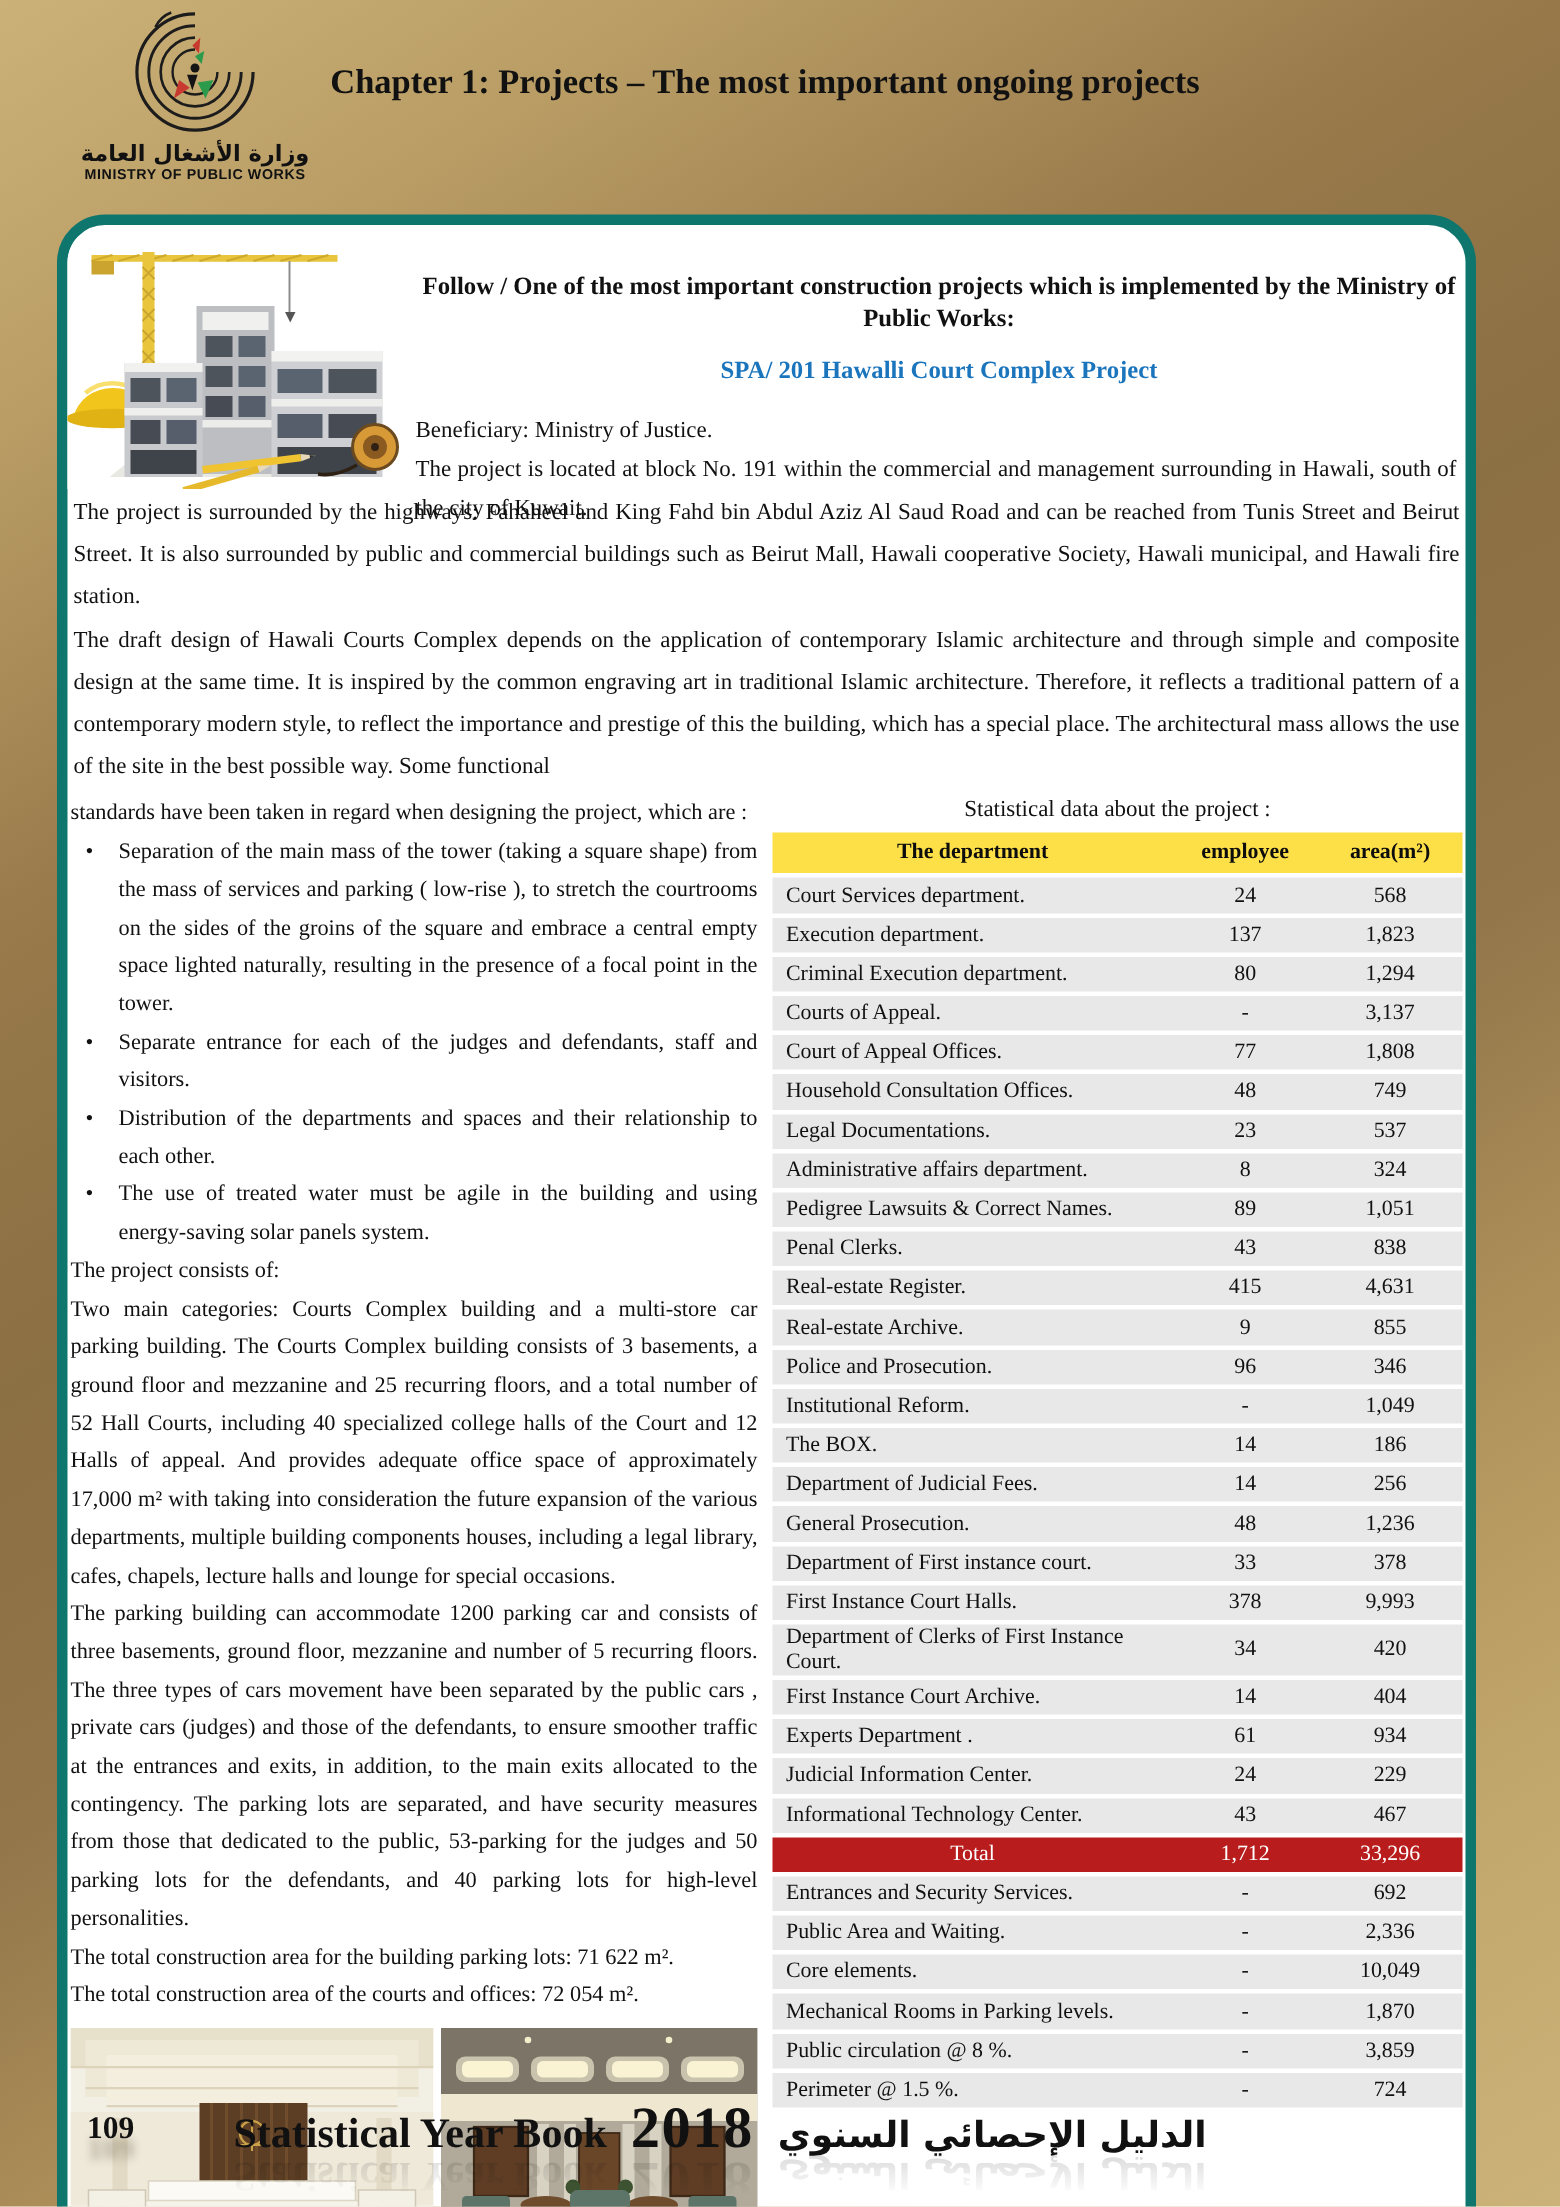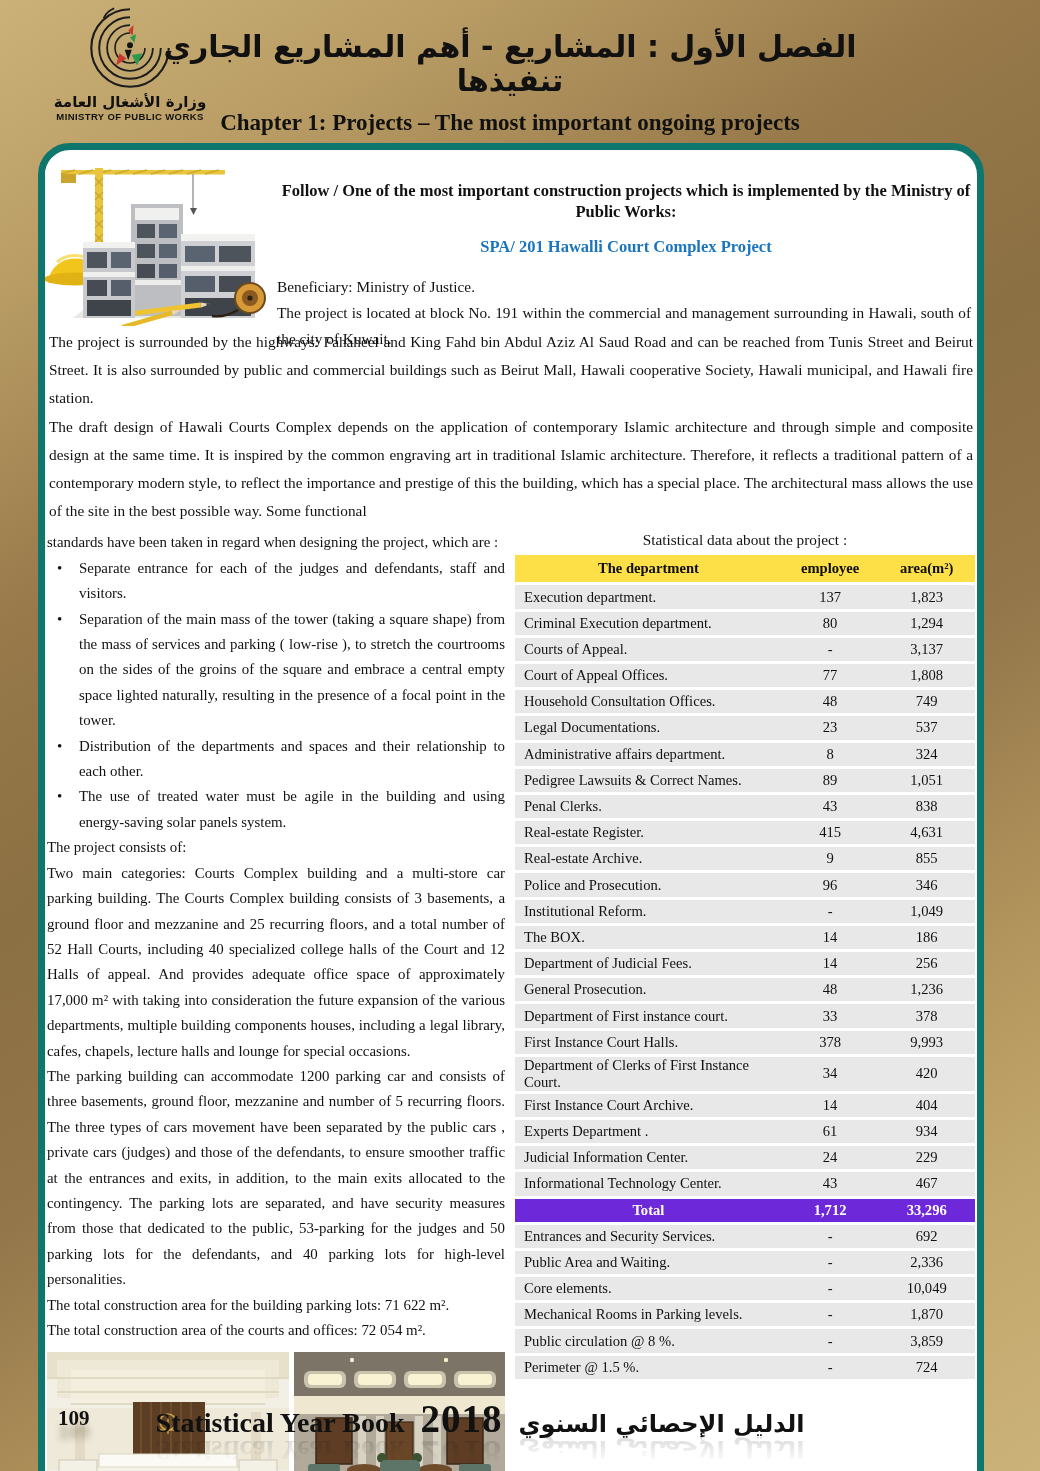--- a/index.html
+++ b/index.html
@@ -54,21 +54,21 @@
   .stat-heading { font-size:15.3px; font-weight:normal; text-align:center; margin:1px 0 3px; }
   table.stat-table { width:100%; border-collapse:separate; border-spacing:0 3px; font-size:14.6px; }
   table.stat-table th {
     background:#fde047; color:#0d0d0d; font-weight:bold; height:27px; text-align:center;
   }
   table.stat-table td { background:#e8e8e8; height:23.2px; }
   td.c-dept, th.c-dept { width:58%; text-align:left; padding-left:9px; }
   td.c-emp, th.c-emp  { width:21%; text-align:center; }
   td.c-area, th.c-area { width:21%; text-align:center; }
   th.c-dept { text-align:center; padding-left:0; }
-  tr.row-total td { background:#6d28d9; color:#fff; font-weight:bold; text-align:center; padding-left:0; }
+  tr.row-total td { background:#b91c1c; color:#fff; font-weight:normal; text-align:center; padding-left:0; }
 
   
   .footer { position:absolute; left:0; top:1392px; width:1040px; height:79px; }
   .page-num { position:absolute; left:58px; top:14px; font-size:21px; font-weight:bold;
               text-shadow:0 14px 6px rgba(60,45,20,.35); }
   .footer-center { position:absolute; left:130px; width:700px; top:4px;
     display:flex; justify-content:center; align-items:baseline; gap:16px; }
   .book-title { font-size:28px; font-weight:bold; }
   .book-year { font-size:39px; font-weight:bold; letter-spacing:1px; }
   .book-ar { font-size:24px; font-weight:bold; }
@@ -93,21 +93,20 @@
       <polygon points="50,38 57,34 55,44" fill="#2c9a4b"></polygon>
       <circle cx="50" cy="47" r="3.4" fill="#141414"></circle>
       <polygon points="44,52 52,52 48,64" fill="#141414"></polygon>
       <polygon points="38,56 46,62 34,70" fill="#c8392f"></polygon>
       <polygon points="52,58 64,56 58,70" fill="#2c9a4b"></polygon>
     </svg>
     <div class="logo-ar ar">وزارة الأشغال العامة</div>
     <div class="logo-en">MINISTRY OF PUBLIC WORKS</div>
   </div>
   <div class="titles">
-    <div class="arabic-title ar">الفصل الأول : المشاريع - أهم المشاريع الجاري تنفيذها</div>
     <div class="english-title">Chapter 1: Projects – The most important ongoing projects</div>
   </div>
 </div>
 
 <div class="panel">
 
   <div class="intro">
     <svg class="construction-art" viewBox="0 0 230 168">
       <rect width="230" height="168" fill="#ffffff"></rect>
 
@@ -177,22 +176,22 @@
 
   <p class="para-full">The project is surrounded by the highways: Fahaheel and King Fahd bin Abdul Aziz Al Saud Road and can be reached from Tunis Street and Beirut Street. It is also surrounded by public and commercial buildings such as Beirut Mall, Hawali cooperative Society, Hawali municipal, and Hawali fire station.</p>
   <p class="para-full">The draft design of Hawali Courts Complex depends on the application of contemporary Islamic architecture and through simple and composite design at the same time. It is inspired by the common engraving art in traditional Islamic architecture. Therefore, it reflects a traditional pattern of a contemporary modern style, to reflect the importance and prestige of this the building, which has a special place. The architectural mass allows the use of the site in the best possible way. Some functional</p>
 
   <div class="columns">
 
     <div class="col-left">
       <p class="just">standards have been taken in regard when designing the project, which are :</p>
       <ul class="bullets">
 
-      <li>Separate entrance for each of the judges and defendants, staff and visitors.</li>
-          <li>Separation of the main mass of the tower (taking a square shape) from the mass of services and parking ( low-rise ), to stretch the courtrooms on the sides of the groins of the square and embrace a central empty space lighted naturally, resulting in the presence of a focal point in the tower.</li>
+      <li>Separation of the main mass of the tower (taking a square shape) from the mass of services and parking ( low-rise ), to stretch the courtrooms on the sides of the groins of the square and embrace a central empty space lighted naturally, resulting in the presence of a focal point in the tower.</li>
+          <li>Separate entrance for each of the judges and defendants, staff and visitors.</li>
           <li>Distribution of the departments and spaces and their relationship to each other.</li>
           <li>The use of treated water must be agile in the building and using energy-saving solar panels system.</li>
         </ul>
       <p class="consists">The project consists of:</p>
       <div>
 
       <p class="just">Two main categories: Courts Complex building and a multi-store car parking building. The Courts Complex building consists of 3 basements, a ground floor and mezzanine and 25 recurring floors, and a total number of 52 Hall Courts, including 40 specialized college halls of the Court and 12 Halls of appeal. And provides adequate office space of approximately 17,000 m² with taking into consideration the future expansion of the various departments, multiple building components houses, including a legal library, cafes, chapels, lecture halls and lounge for special occasions.</p>
           <p class="just">The parking building can accommodate 1200 parking car and consists of three basements, ground floor, mezzanine and number of 5 recurring floors. The three types of cars movement have been separated by the public cars , private cars (judges) and those of the defendants, to ensure smoother traffic at the entrances and exits, in addition, to the main exits allocated to the contingency. The parking lots are separated, and have security measures from those that dedicated to the public, 53-parking for the judges and 50 parking lots for the defendants, and 40 parking lots for high-level personalities.</p>
         </div>
       <div class="total-lines">
@@ -298,20 +297,25 @@
       <table class="stat-table">
         <thead>
           <tr>
             <th class="c-dept">The department</th>
             <th class="c-emp">employee</th>
             <th class="c-area">area(m²)</th>
           </tr>
         </thead>
         <tbody>
 
+            <tr>
+              <td class="c-dept">Court Services department.</td>
+              <td class="c-emp">24</td>
+              <td class="c-area">568</td>
+            </tr>
 
             <tr>
               <td class="c-dept">Execution department.</td>
               <td class="c-emp">137</td>
               <td class="c-area">1,823</td>
             </tr>
 
             <tr>
               <td class="c-dept">Criminal Execution department.</td>
               <td class="c-emp">80</td>

